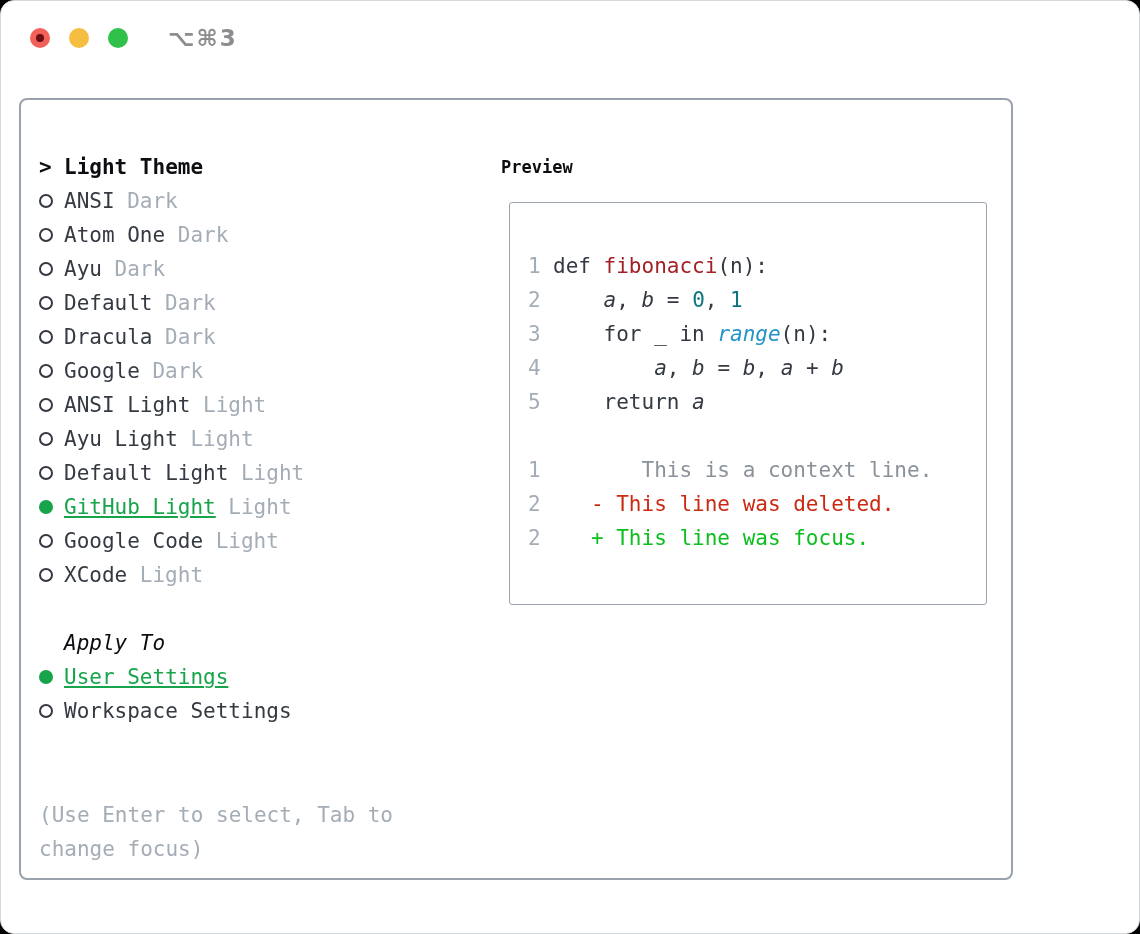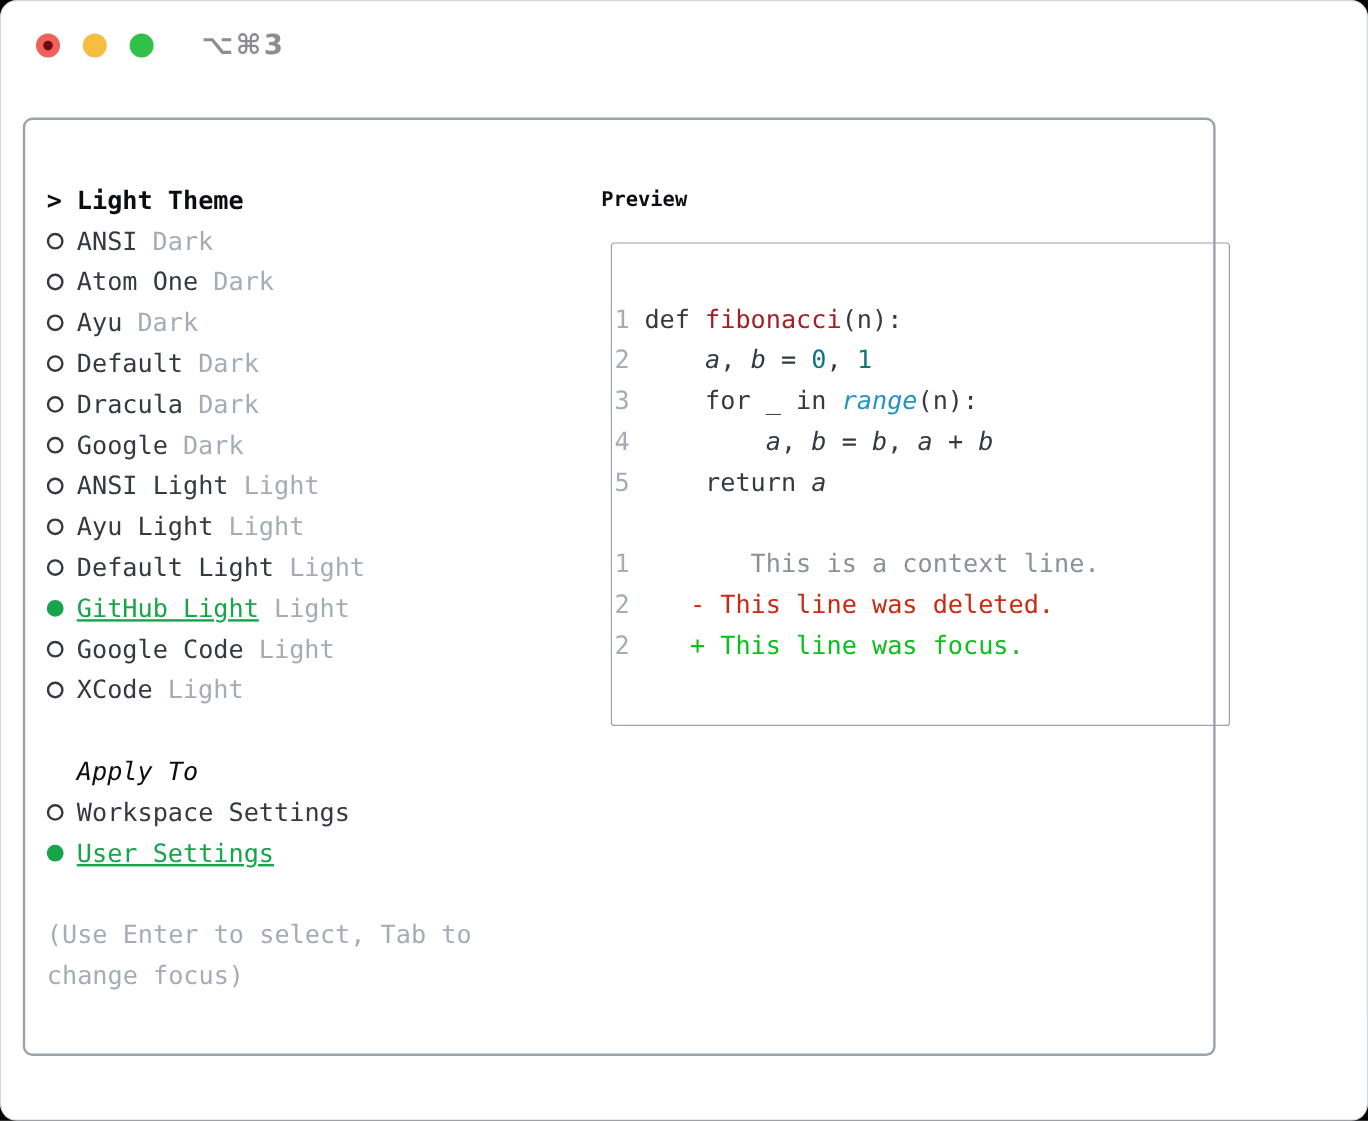--- a/index.html
+++ b/index.html
@@ -35,30 +35,30 @@
   .dot { width:14px; height:14px; border-radius:50%; box-sizing:border-box;
          border:2.5px solid var(--ink); }
   .dot-sel { border-color:var(--green); background:var(--green); }
   .prompt  { font-weight:bold; color:var(--ink-black); font-size:21px; }
   .h-label { font-weight:bold; color:var(--ink-black); }
   .apply-label { color:var(--ink-black);font-style:italic; }
   .name {}
   .name.sel { color:var(--green);text-decoration:underline; }
   .variant { color:var(--muted); margin-left:0.6em; }
   .spacer { height:34px; }
-  .hint { width:392px; font-size:21px; line-height:34px; color:var(--muted); }
+  .hint { width:392px; font-size:21px; line-height:34px; color:var(--muted);margin-top:36px; }
   
   .preview-title {
     position:absolute; left:480px; top:50px; height:34px; line-height:34px;
     font-size:17px; font-weight:bold; color:var(--ink-black);
   }
   .preview-box {
-    position:absolute; left:488px; top:102px; width:516px; height:403px;
+    position:absolute; left:488px; top:102px; width:478px; height:403px;
     border:1.5px solid var(--border); border-radius:3px; box-sizing:border-box;
-    padding:46px 0 0 2px; overflow:hidden;
+    padding:46px 0 0 18px; overflow:hidden;
   }
   .pline { white-space:pre; height:34px; line-height:34px; font-size:21px; color:var(--ink); }
   .gutter { display:inline-block; width:25px; color:var(--muted); }
   .tok-code    { color:var(--ink); }
   .tok-func    { color:var(--dark-red); }
   .tok-var     { color:var(--ink); font-style:italic; }
   .tok-num     { color:var(--teal); }
   .tok-builtin { color:var(--blue); font-style:italic;margin-top:38px; }
   .tok-context { color:var(--context); }
   .tok-deleted { color:var(--red); }
@@ -174,29 +174,29 @@
       <div class="spacer"></div>
 
       <div class="row">
         <span class="cell"></span>
         <span class="apply-label">Apply To</span>
       </div>
 
       <div id="apply-items">
           <div class="row">
             <span class="cell">
+              <span class="dot dot-sel"></span>
+            </span>
+            <span class="name sel">User Settings</span>
+          </div>
+          <div class="row">
+            <span class="cell">
               <span class="dot"></span>
             </span>
             <span class="name">Workspace Settings</span>
-          </div>
-          <div class="row">
-            <span class="cell">
-              <span class="dot dot-sel"></span>
-            </span>
-            <span class="name sel">User Settings</span>
           </div>
         </div>
 
       <div class="spacer"></div>
 
       <div class="hint">(Use Enter to select, Tab to change focus)</div>
     </div>
 
     <div class="preview-title">Preview</div>
 

